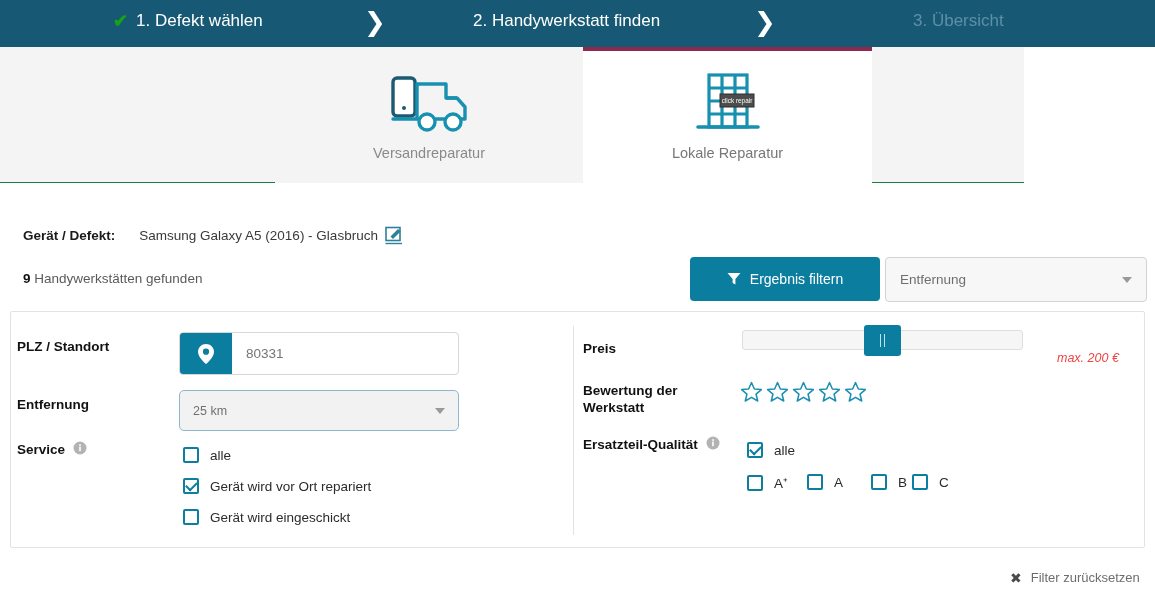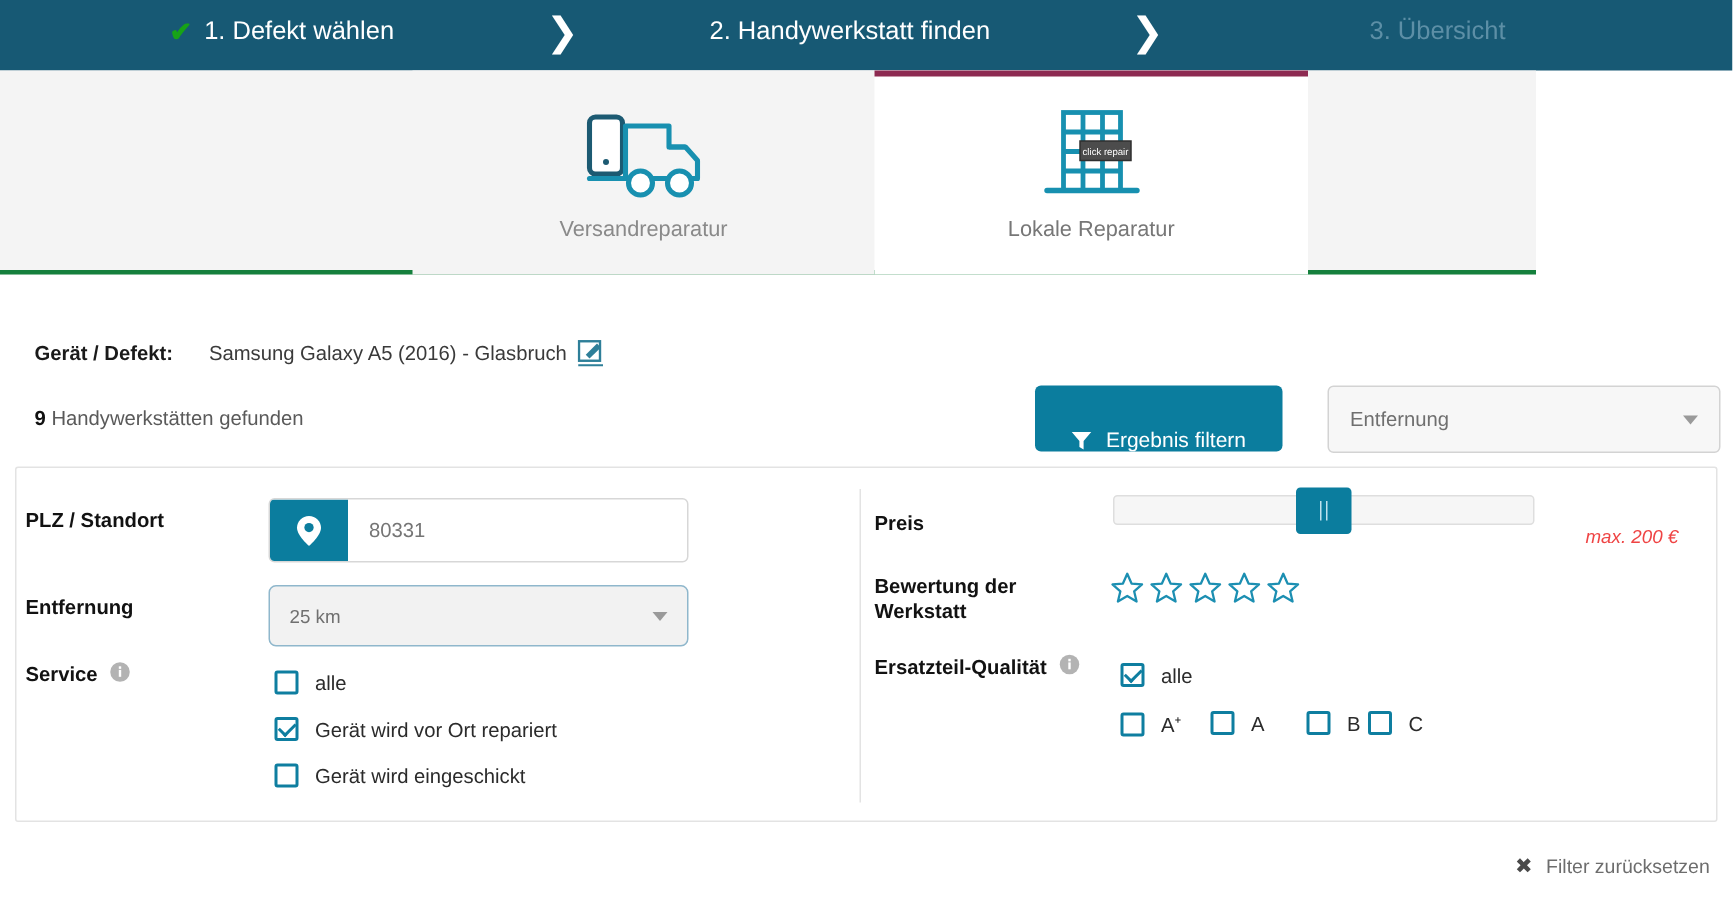--- a/index.html
+++ b/index.html
@@ -33,21 +33,21 @@
     position:absolute; top:9px; color:#ffffff;
     font-size:26px; font-weight:bold; line-height:1;
     font-family:"DejaVu Sans", sans-serif;
   }
   .chev-1 { left:364px; }
   .chev-2 { left:754px; }
 
   
   .tabs {
     position:absolute; left:0; top:47px; width:1024px; height:136px;
-    background:#f4f4f4; border-bottom:3px solid #15803d;
+    background:#f4f4f4; border-bottom:1px solid #15803d;
   }
   .tab {
     position:absolute; top:0; height:136px;
     display:flex; flex-direction:column; align-items:center; justify-content:flex-start;
   }
   .tab-ship { left:275px; width:308px; background:#f4f4f4; }
   .tab-local {
     left:583px; width:289px; background:#ffffff;
     border-top:4px solid #8d2a51;
   }
@@ -60,24 +60,24 @@
   .device-row { position:absolute; left:23px; top:226px; display:flex; align-items:center; }
   .device-label { font-size:13.5px; font-weight:bold; color:#1a1a1a; }
   .device-value { font-size:13.5px; color:#3a3a3a; margin-left:24px; }
   .edit-icon { margin-left:7px; display:inline-flex; }
 
   .found-row { position:absolute; left:23px; top:271px; font-size:13.5px; color:#5a5a5a; }
   .found-row b { color:#111; font-weight:bold; font-size:13.5px; }
 
   
   .filter-btn {
-    position:absolute; left:690px; top:257px; width:165px; height:44px;
+    position:absolute; left:690px; top:257px; width:190px; height:44px;
     background:#0b7d9e; border:none; border-radius:4px; color:#fff;
     font-size:14px; font-family:"Liberation Sans", sans-serif;
-    display:flex; align-items:flex-end; justify-content:center; cursor:pointer;
+    display:flex; align-items:center; justify-content:center; cursor:pointer;
   }
   .funnel { margin-right:9px; display:inline-flex; }
   .sort-select {
     position:absolute; left:885px; top:257px; width:262px; height:45px;
     background:#f7f7f7; border:1px solid #d3d3d3; border-radius:4px;
     display:flex; align-items:center; padding:0 14px; cursor:pointer;
   }
   .sort-text { font-size:13.5px; color:#6f6f6f; flex:1; }
   .caret { width:0;height:0;border-left:5px solid transparent;border-right:5px solid transparent;border-top:6px solid #9a9a9a; }
 

